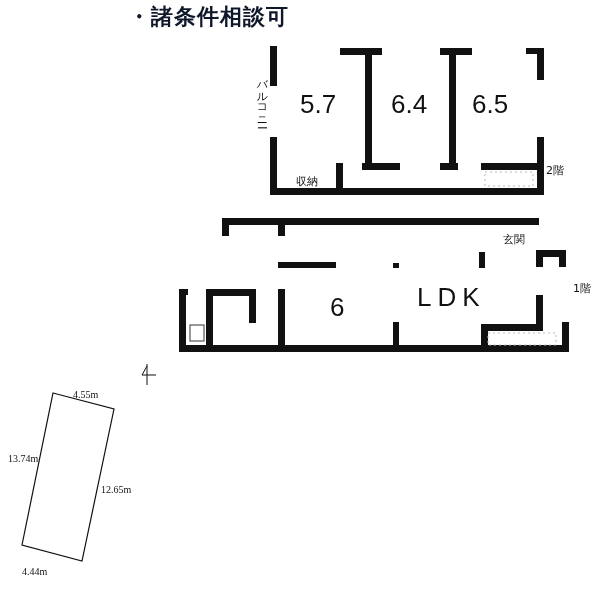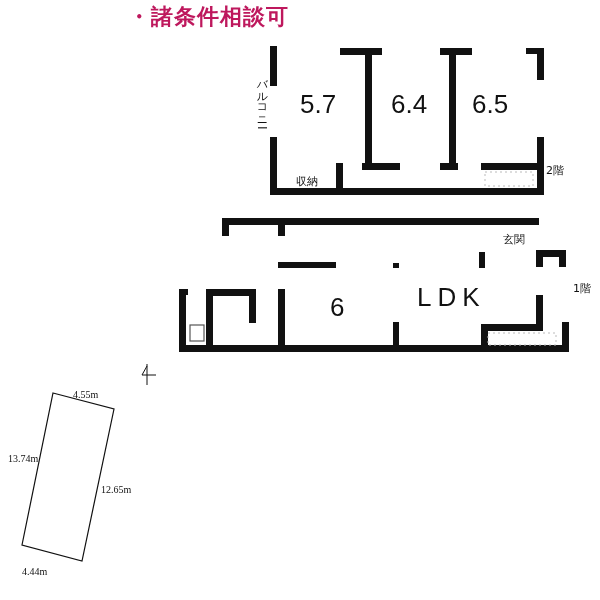--- a/index.html
+++ b/index.html
@@ -1,17 +1,17 @@
 <!DOCTYPE html>
 <html><head>
 <meta charset="utf-8">
 <style>
   html, body { margin: 0; padding: 0; background: #ffffff; }
   body { width: 600px; height: 600px; position: relative; overflow: hidden; font-family: "DejaVu Sans", sans-serif; }
-  .title { position: absolute; left: 128px; top: 2px; font-size: 22px; font-weight: bold; color: #be185d; letter-spacing: 1px; }
+  .title { position: absolute; left: 128px; top: 2px; font-size: 22px; font-weight: bold; color: #0f172a; letter-spacing: 1px; }
   svg { position: absolute; left: 0; top: 0; }
   .room { font-family: "Liberation Sans", sans-serif; font-size: 26px; fill: #111; }
   .small { font-family: "DejaVu Sans", sans-serif; font-size: 11px; fill: #111; }
   .dim { font-family: "Liberation Serif", serif; font-size: 10px; fill: #111; }
   .wall { fill: #111; }
 </style>
 </head>
 <body>
 
 <div class="title">・諸条件相談可</div>

